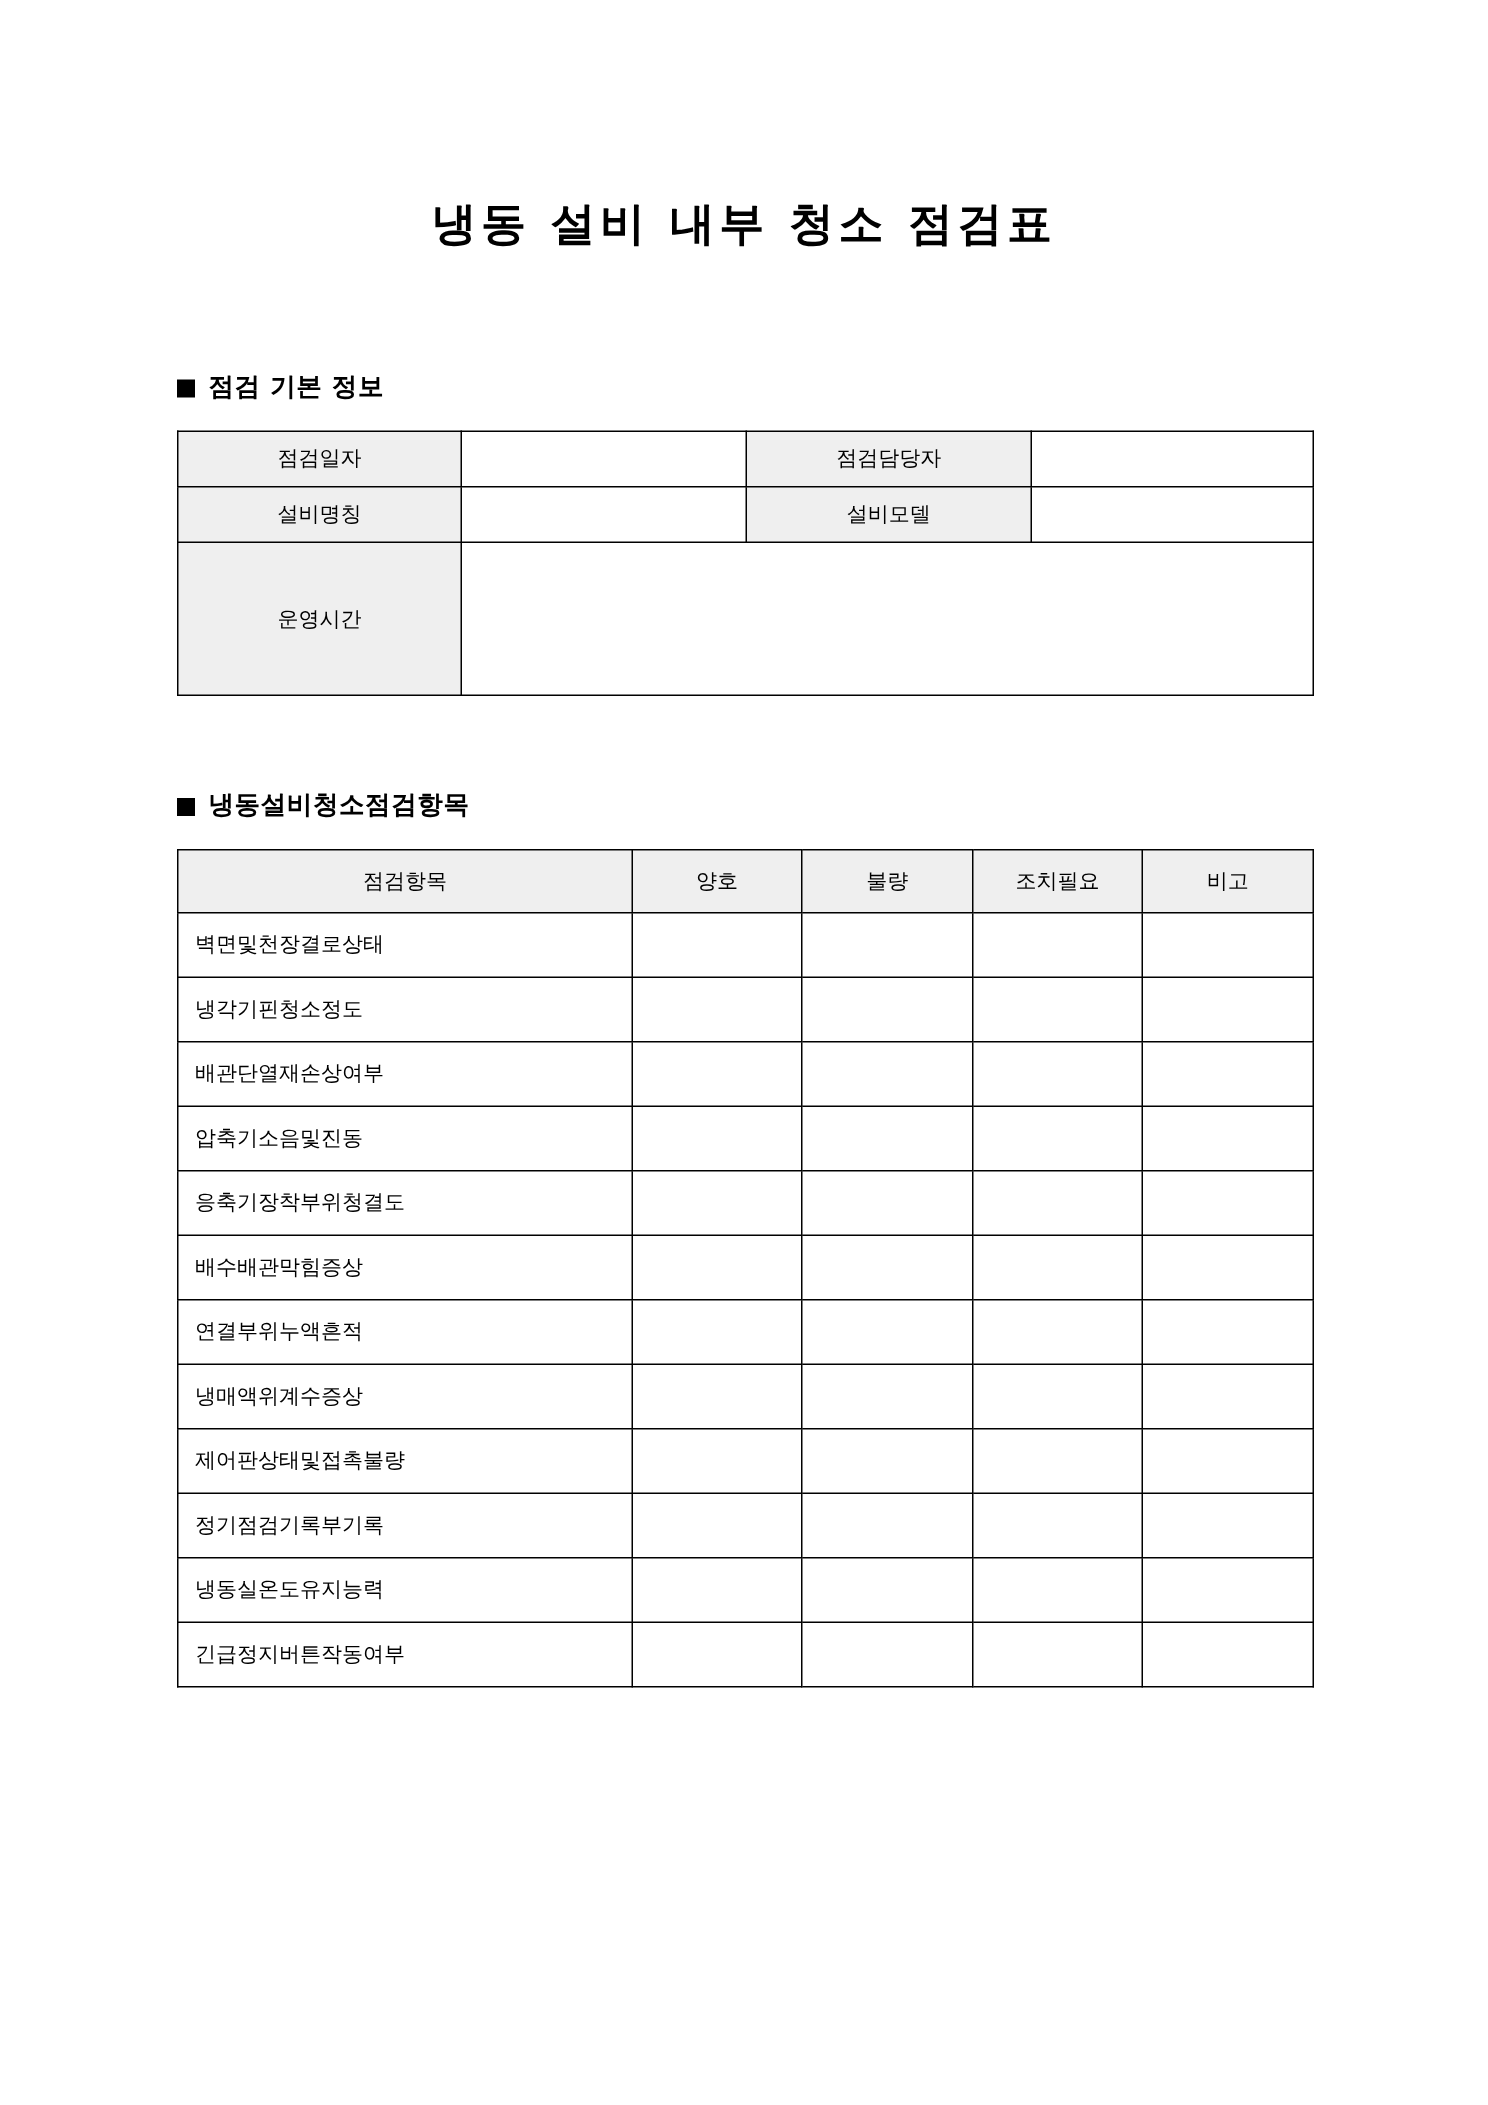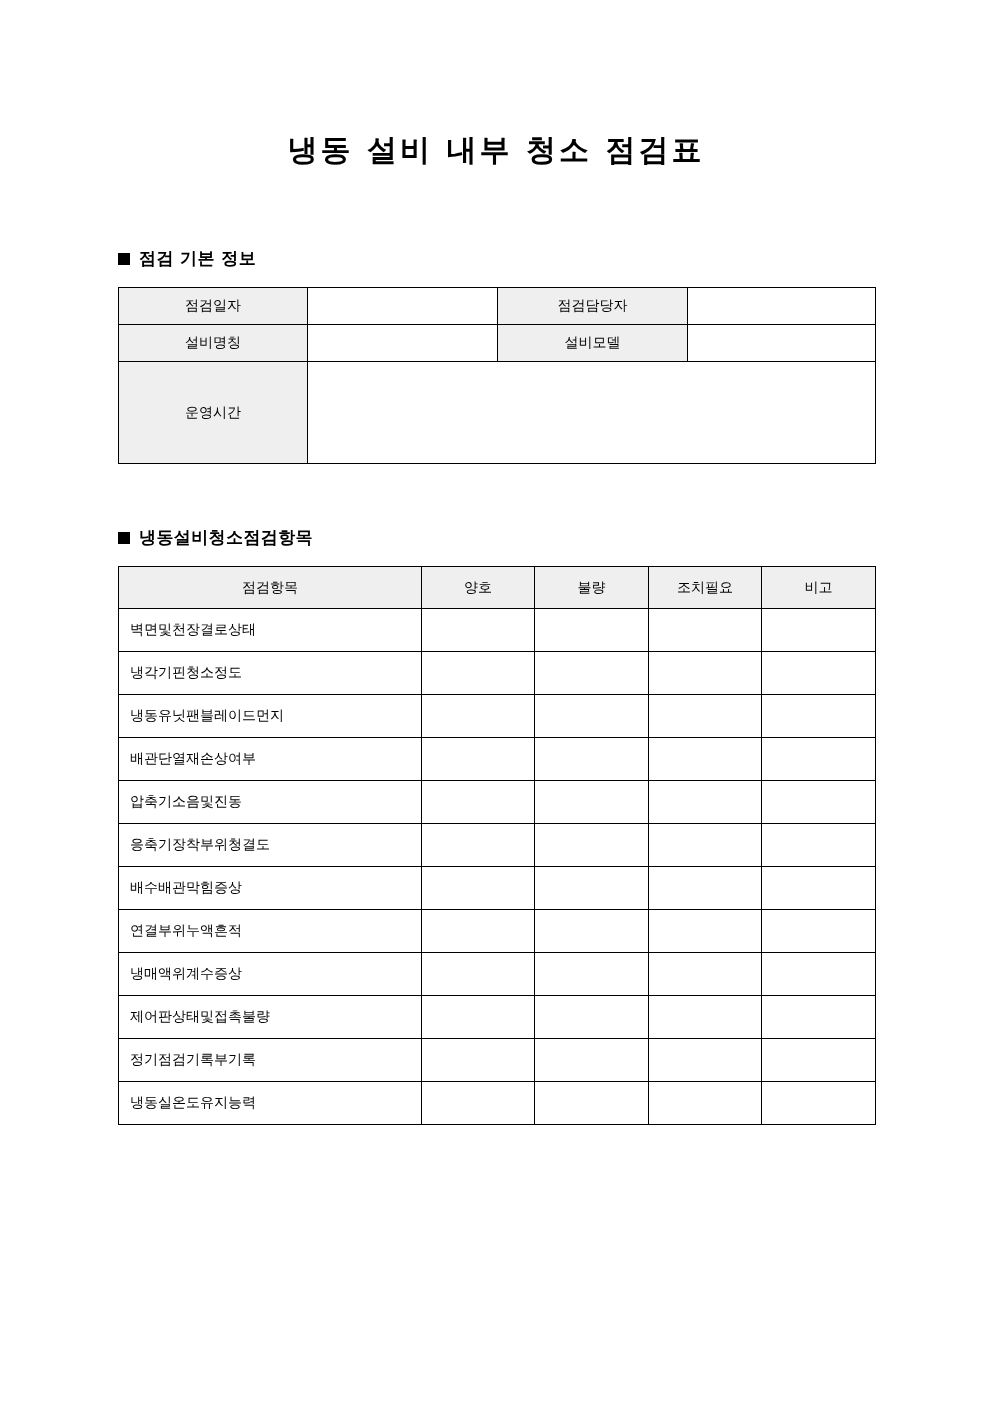--- a/index.html
+++ b/index.html
@@ -197,27 +197,20 @@
           <td class="mark-cell"></td>
         </tr>
         <tr>
           <td class="item-name">냉각기핀청소정도</td>
           <td class="mark-cell"></td>
           <td class="mark-cell"></td>
           <td class="mark-cell"></td>
           <td class="mark-cell"></td>
         </tr>
         <tr>
-          <td class="item-name">냉동유닛팬블레이드먼지</td>
-          <td class="mark-cell"></td>
-          <td class="mark-cell"></td>
-          <td class="mark-cell"></td>
-          <td class="mark-cell"></td>
-        </tr>
-        <tr>
           <td class="item-name">배관단열재손상여부</td>
           <td class="mark-cell"></td>
           <td class="mark-cell"></td>
           <td class="mark-cell"></td>
           <td class="mark-cell"></td>
         </tr>
         <tr>
           <td class="item-name">압축기소음및진동</td>
           <td class="mark-cell"></td>
           <td class="mark-cell"></td>
@@ -261,20 +254,27 @@
         </tr>
         <tr>
           <td class="item-name">정기점검기록부기록</td>
           <td class="mark-cell"></td>
           <td class="mark-cell"></td>
           <td class="mark-cell"></td>
           <td class="mark-cell"></td>
         </tr>
         <tr>
           <td class="item-name">냉동실온도유지능력</td>
+          <td class="mark-cell"></td>
+          <td class="mark-cell"></td>
+          <td class="mark-cell"></td>
+          <td class="mark-cell"></td>
+        </tr>
+        <tr>
+          <td class="item-name">긴급정지버튼작동여부</td>
           <td class="mark-cell"></td>
           <td class="mark-cell"></td>
           <td class="mark-cell"></td>
           <td class="mark-cell"></td>
         </tr>
       </tbody>
   </table>
 
 </div>
 

